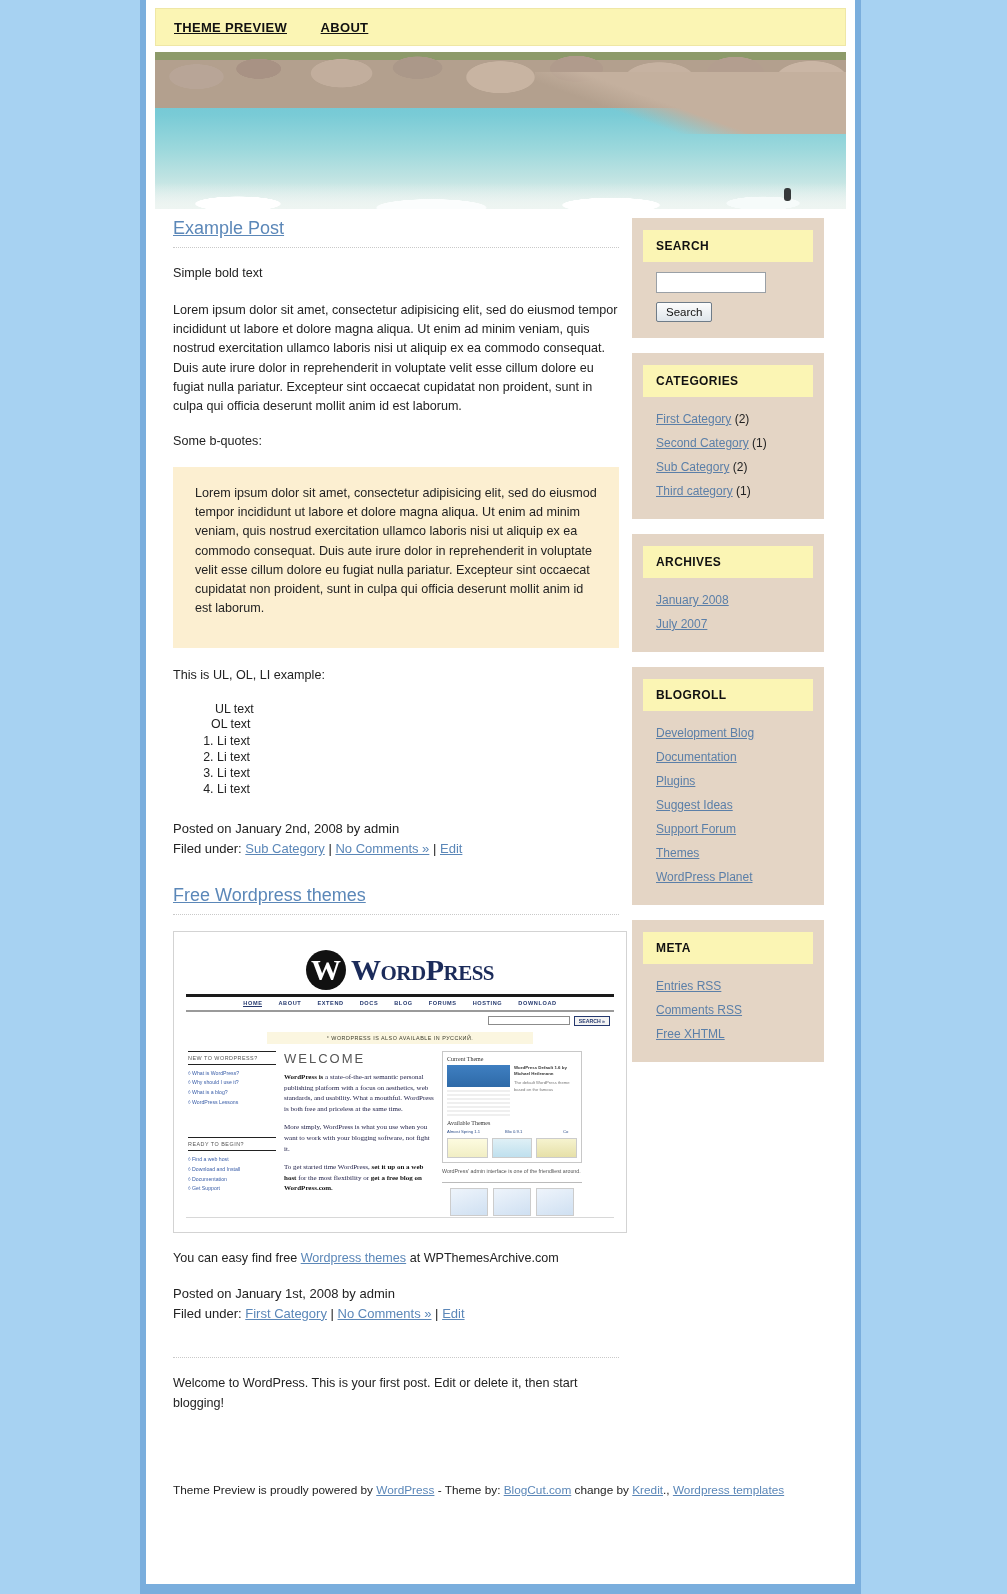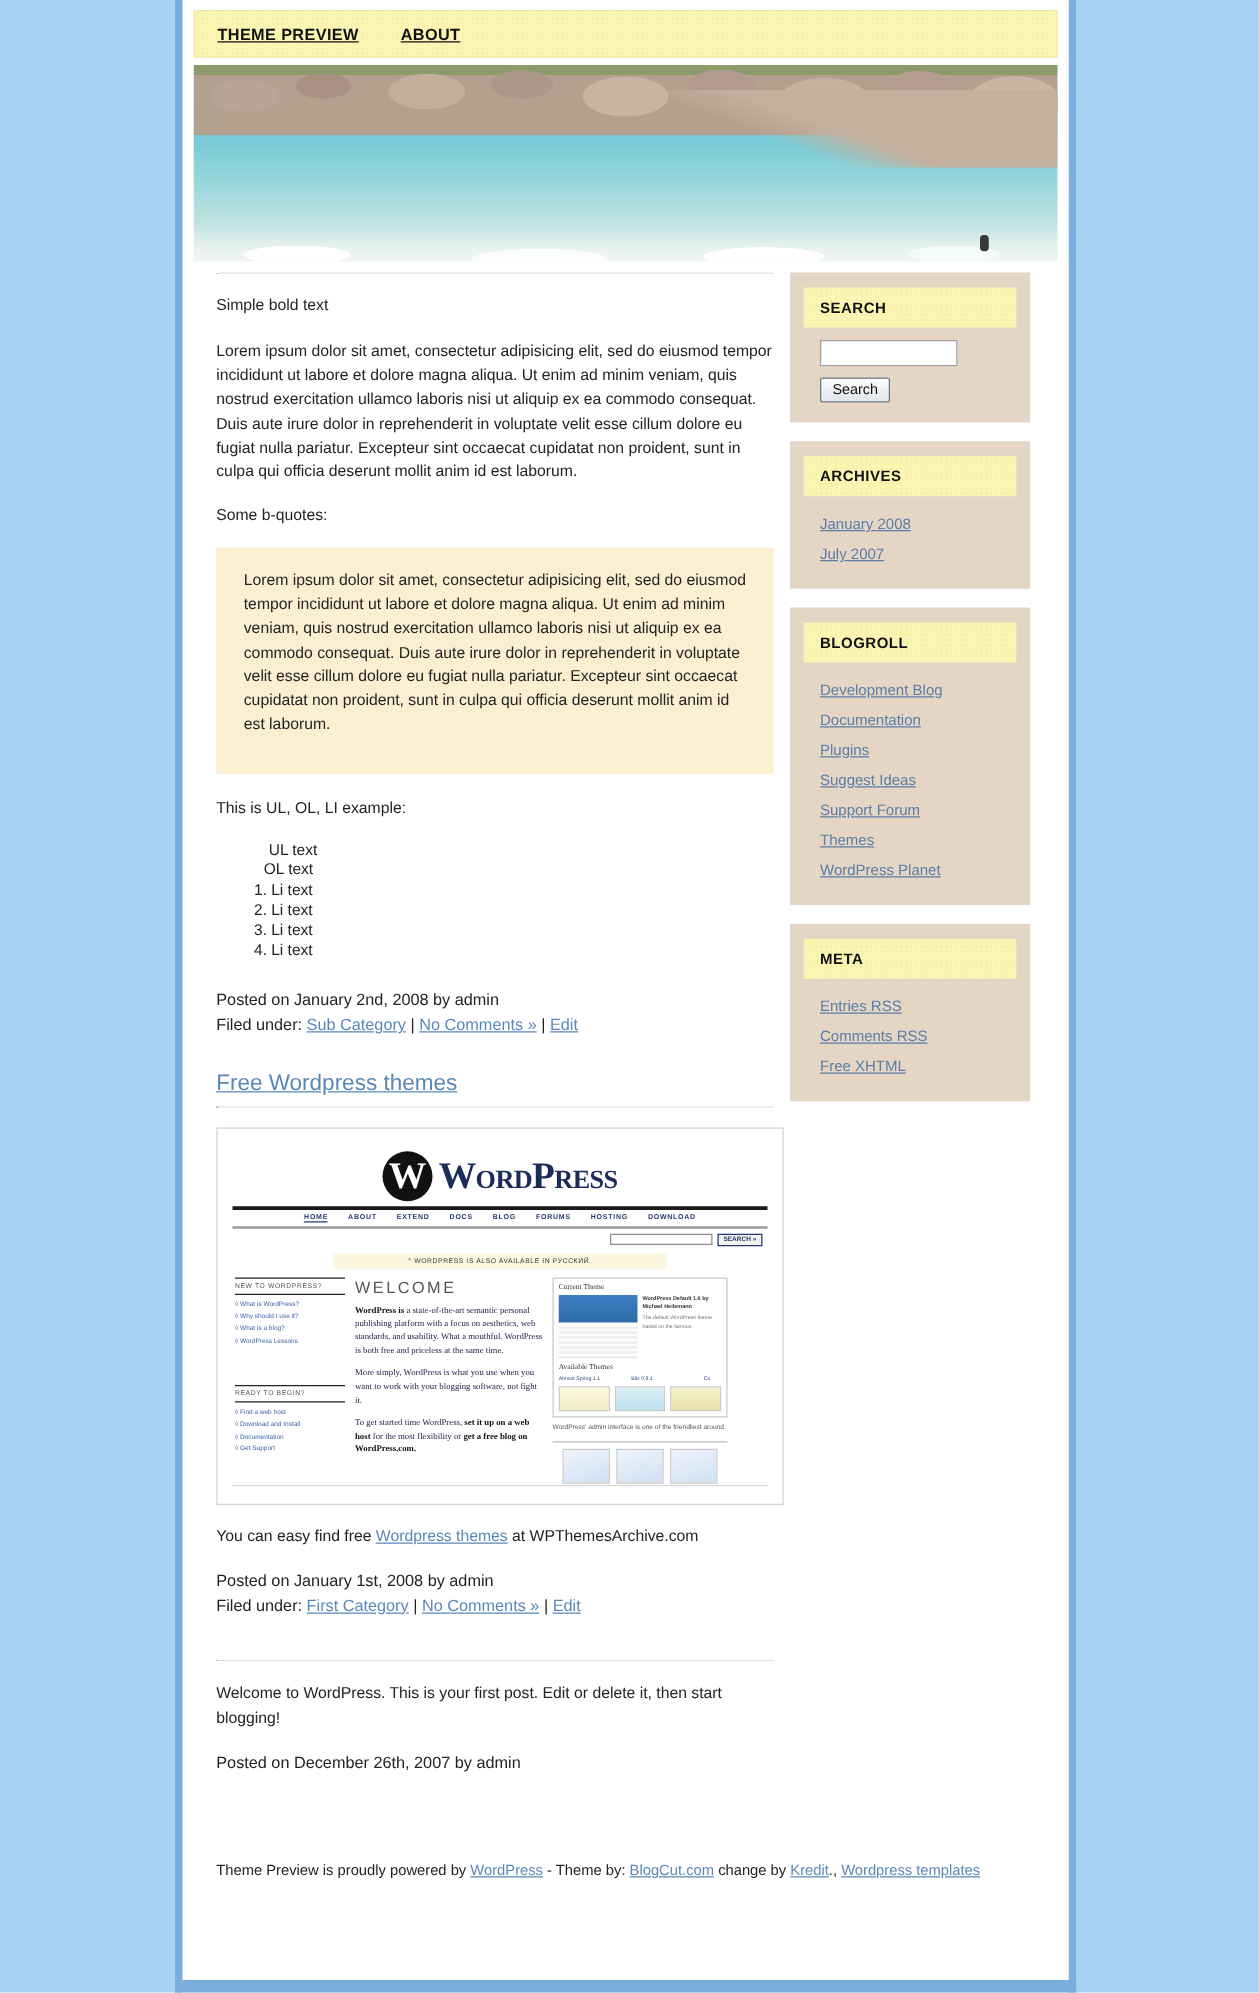--- a/index.html
+++ b/index.html
@@ -298,20 +298,23 @@
     <div class="rockslope"></div>
     <div class="foam"></div>
     <div class="surfer"></div>
   </div>
 
   <div id="cols">
 
     <div id="content">
 
       <div class="post">
+        <h2>
+          <a href="#">Example Post</a>
+        </h2>
         <div class="sep"></div>
         <p class="bold">Simple bold text</p>
         <p>Lorem ipsum dolor sit amet, consectetur adipisicing elit, sed do eiusmod tempor incididunt ut labore et dolore magna aliqua. Ut enim ad minim veniam, quis nostrud exercitation ullamco laboris nisi ut aliquip ex ea commodo consequat. Duis aute irure dolor in reprehenderit in voluptate velit esse cillum dolore eu fugiat nulla pariatur. Excepteur sint occaecat cupidatat non proident, sunt in culpa qui officia deserunt mollit anim id est laborum.</p>
         <p>Some b-quotes:</p>
         <blockquote>
           <p>Lorem ipsum dolor sit amet, consectetur adipisicing elit, sed do eiusmod tempor incididunt ut labore et dolore magna aliqua. Ut enim ad minim veniam, quis nostrud exercitation ullamco laboris nisi ut aliquip ex ea commodo consequat. Duis aute irure dolor in reprehenderit in voluptate velit esse cillum dolore eu fugiat nulla pariatur. Excepteur sint occaecat cupidatat non proident, sunt in culpa qui officia deserunt mollit anim id est laborum.</p>
         </blockquote>
         <p>This is UL, OL, LI example:</p>
         <div class="listblock">
           <ul>
@@ -441,36 +444,44 @@
             <span>|</span>
             <a href="#">Edit</a>
           </div>
         </div>
       </div>
 
       <div class="post" style="margin-top:34px">
         <div class="sep"></div>
         <p>Welcome to WordPress. This is your first post. Edit or delete it, then start blogging!</p>
         <div class="postmeta">
-          <div>Posted on December 26th, 2007 by admin</div>
         </div>
       </div>
 
     </div>
 
     <div id="sidebar">
 
       <div class="widget">
         <h3>Search</h3>
         <div class="searchbox">
           <input type="text" value="" style="">
           <button class="sbtn">Search</button>
         </div>
       </div>
 
+      <div class="widget">
+        <h3>Categories</h3>
+        <ul>
+          <li><a href="#">First Category</a> <span>(2)</span></li>
+          <li><a href="#">Second Category</a> <span>(1)</span></li>
+          <li><a href="#">Sub Category</a> <span>(2)</span></li>
+          <li><a href="#">Third category</a> <span>(1)</span></li>
+        </ul>
+      </div>
 
       <div class="widget">
         <h3>Archives</h3>
         <ul>
           <li><a href="#">January 2008</a></li>
           <li><a href="#">July 2007</a></li>
         </ul>
       </div>
 
       <div class="widget">

